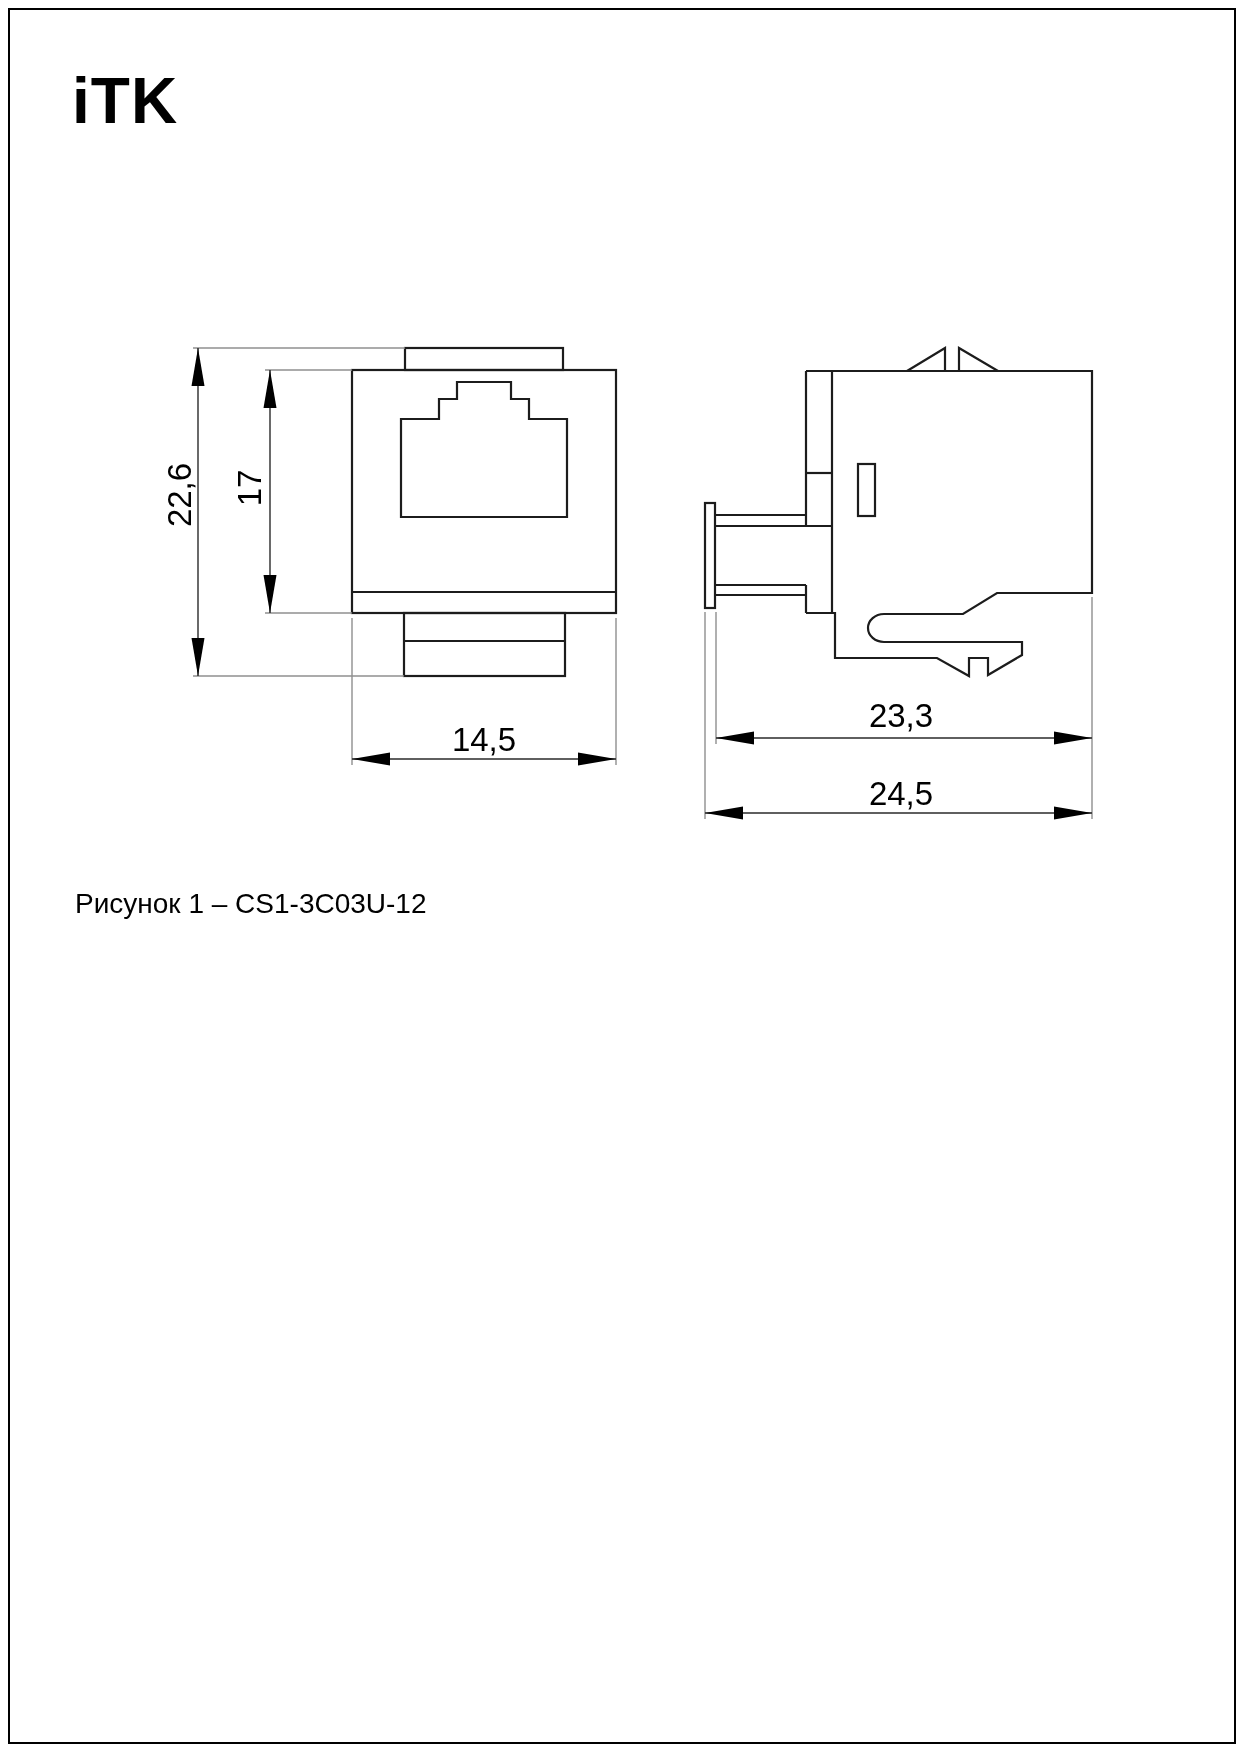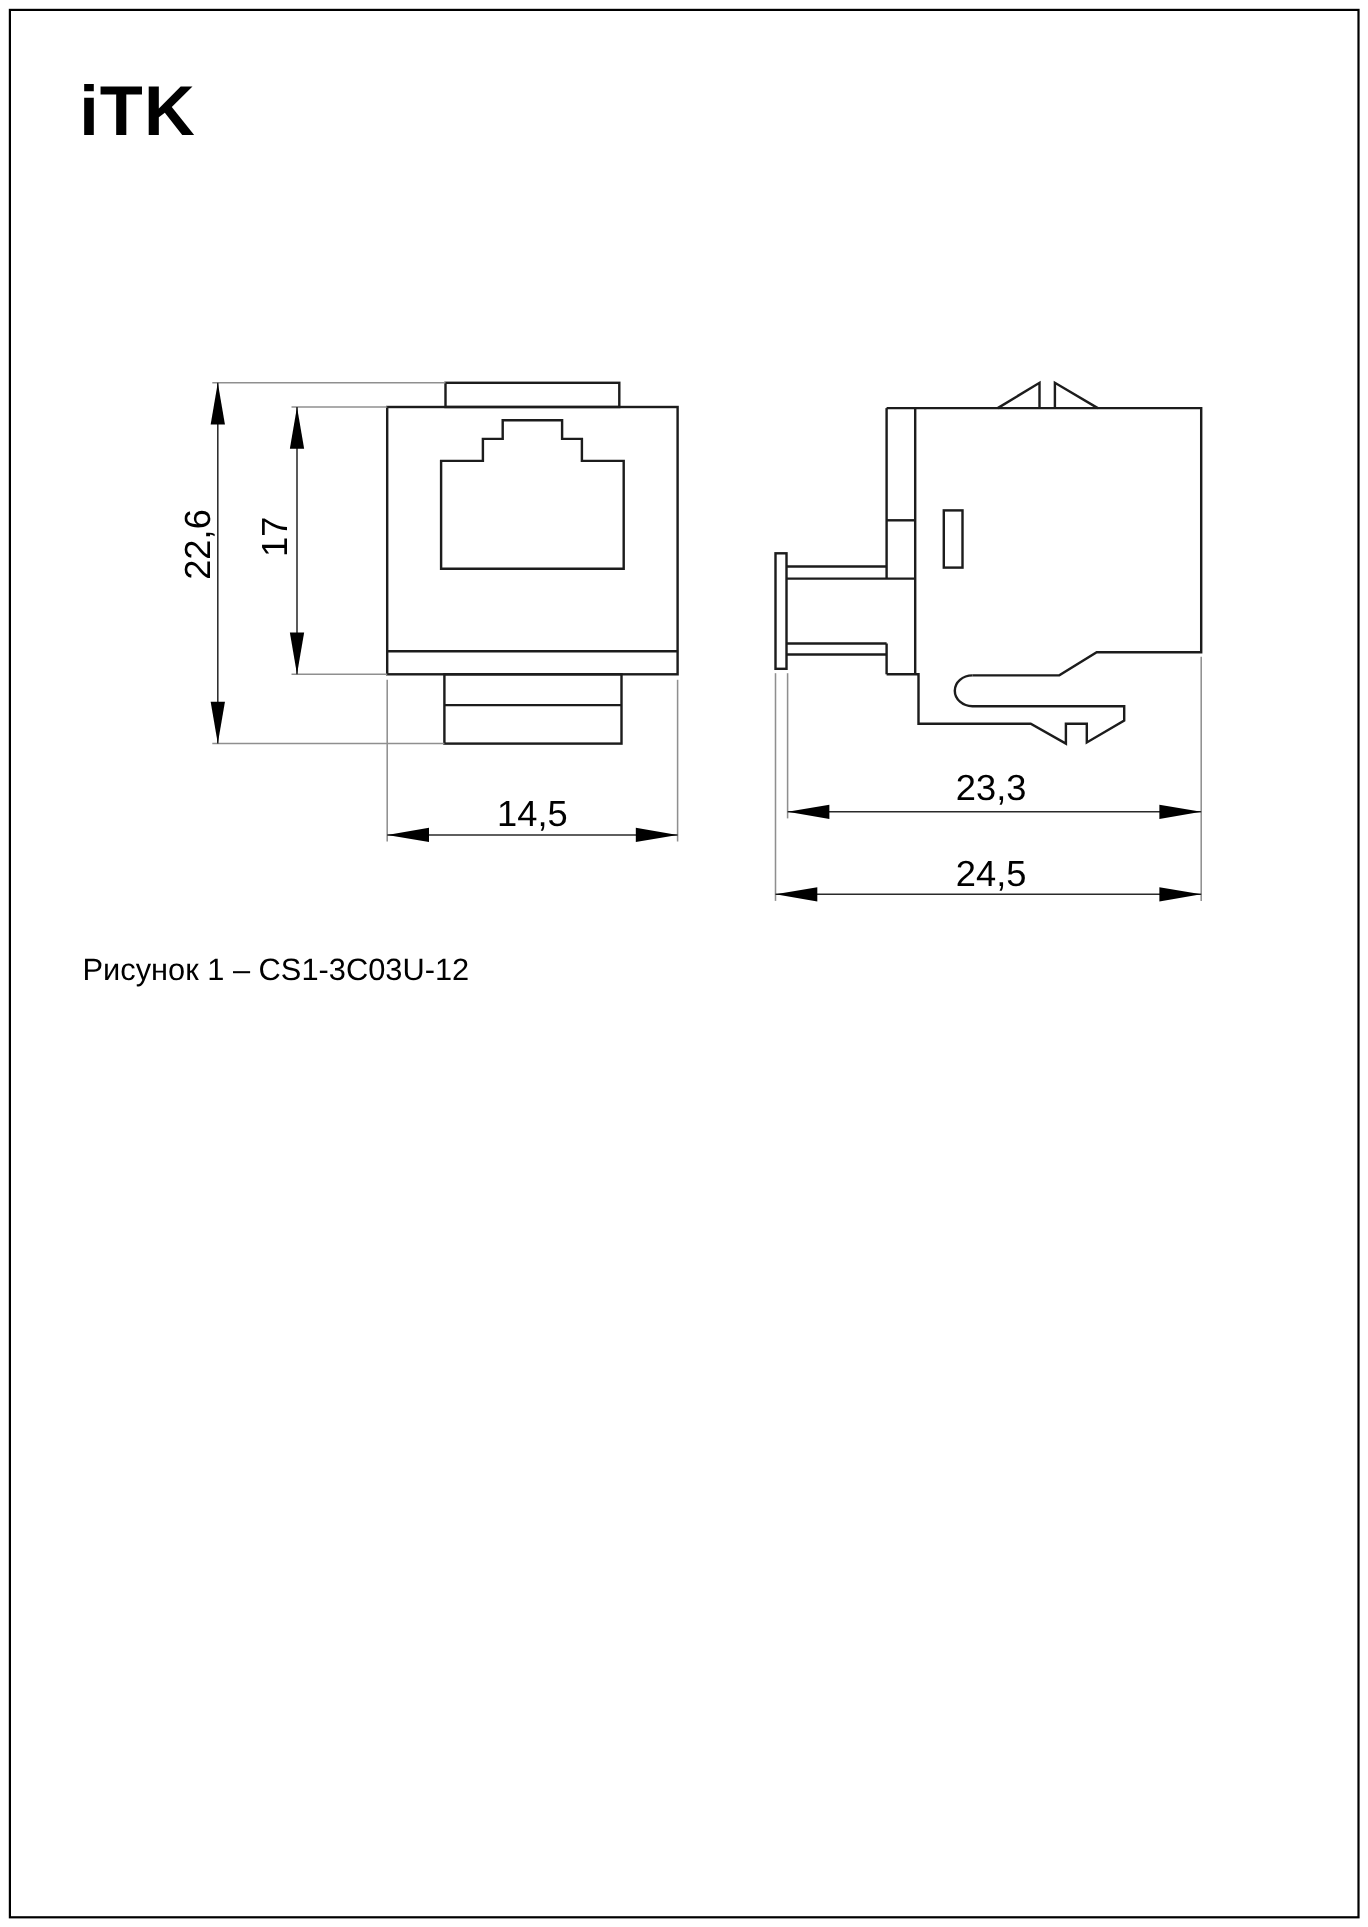--- a/index.html
+++ b/index.html
@@ -16,21 +16,21 @@
     pointer-events:none;
   }
   .logo{
     position:absolute;left:72px;top:40px;
     font-size:64px;font-weight:bold;color:#000;
     letter-spacing:1px;
     font-family:"Liberation Sans",sans-serif;
     margin-top:24px;
   }
   .caption{
-    position:absolute;left:75px;top:866px;
+    position:absolute;left:75px;top:888px;
     font-size:28px;color:#000;
     font-family:"Liberation Sans",sans-serif;
     white-space:nowrap;
   }
   svg.drawing{position:absolute;left:0;top:0;}
   .line{stroke:#1c1c1c;stroke-width:2.2;fill:none;stroke-linejoin:miter;stroke-linecap:butt;}
   .ext{stroke:#8f8f8f;stroke-width:1.4;fill:none;}
   .dim{stroke:#2a2a2a;stroke-width:1.4;fill:none;}
   .arrow{fill:#000;stroke:none;}
   .dim-text{font-family:"Liberation Sans",sans-serif;font-size:33px;fill:#000;}

